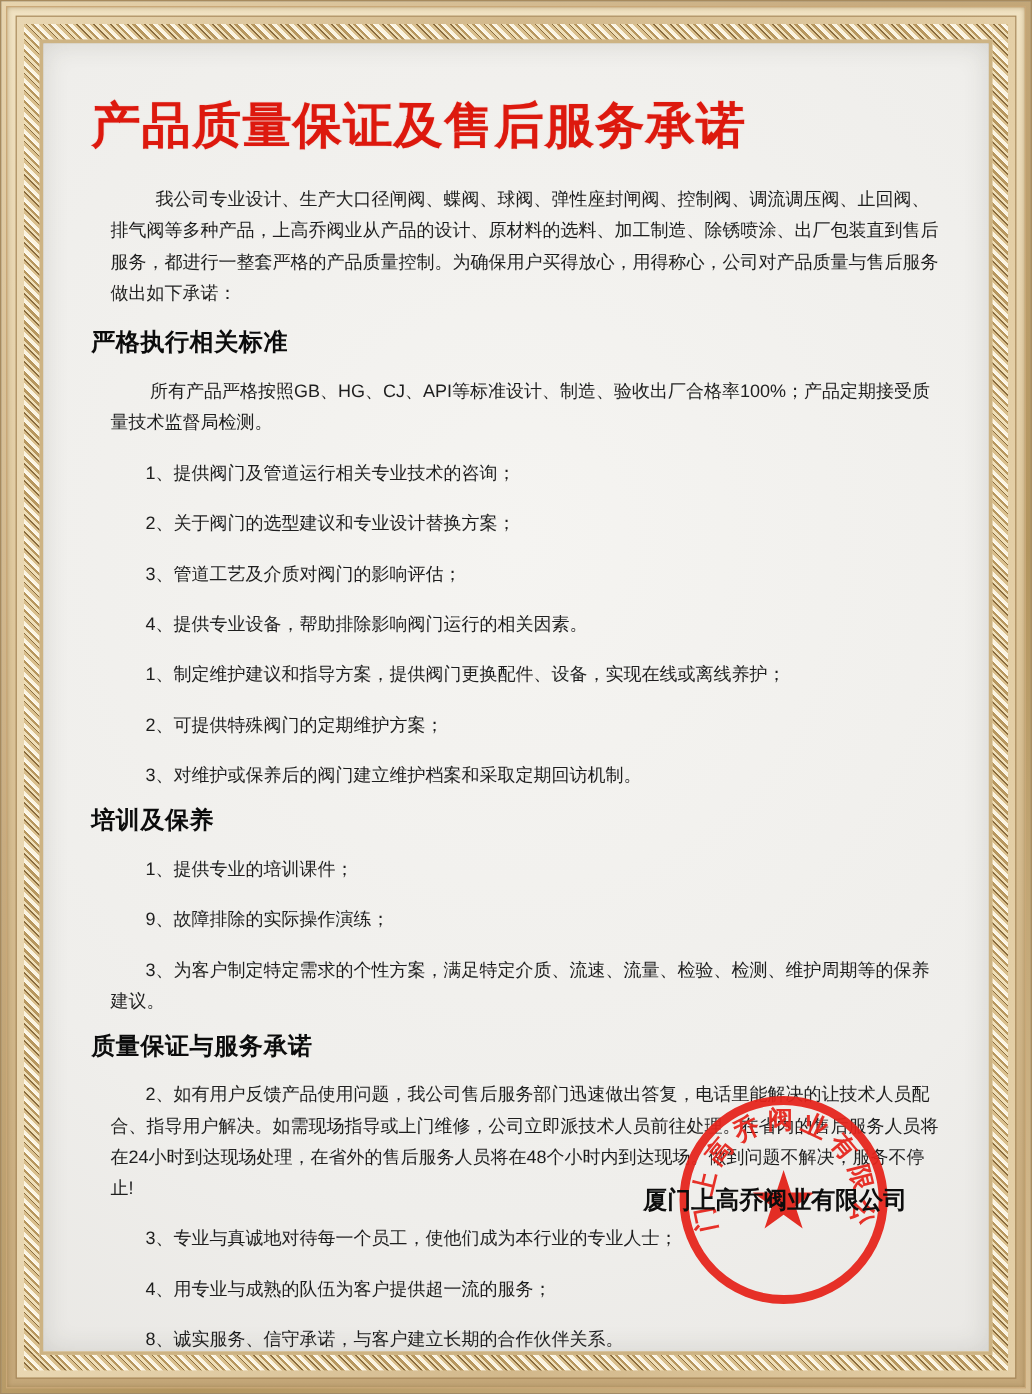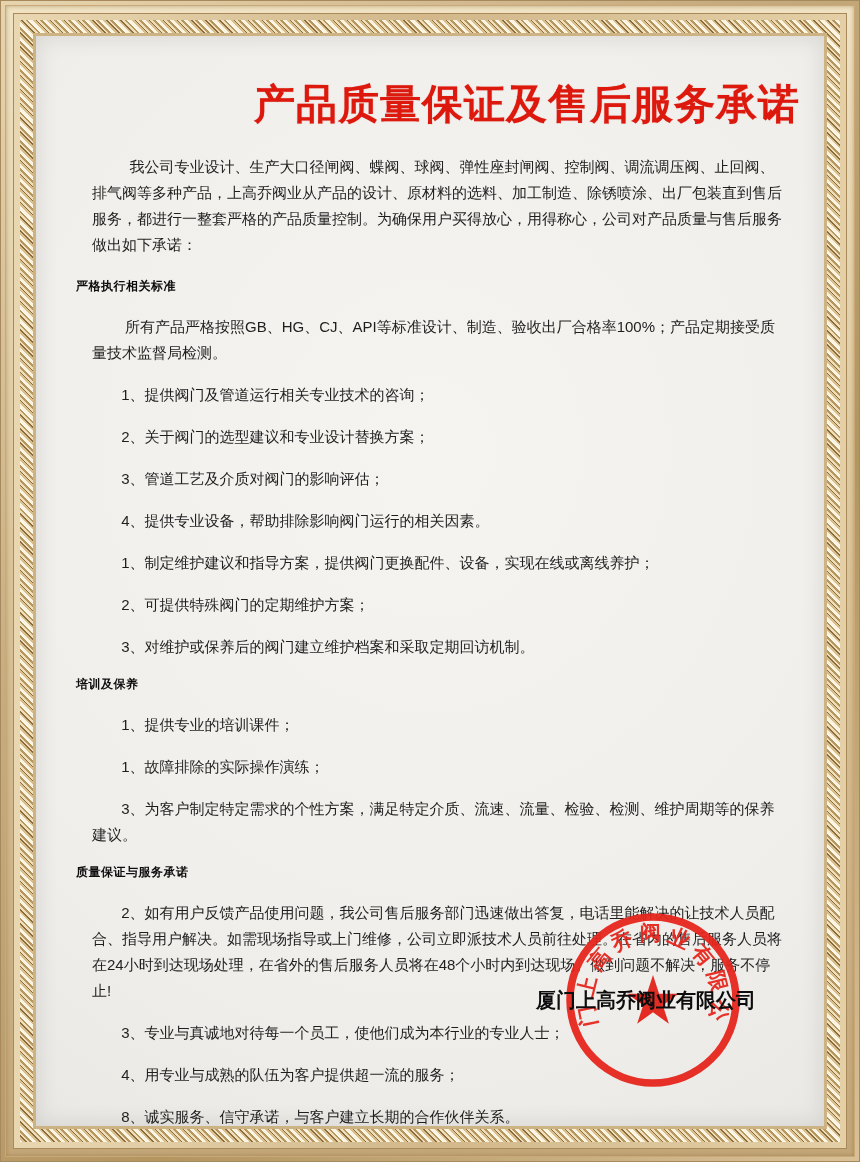--- a/index.html
+++ b/index.html
@@ -35,34 +35,34 @@
   
   .page {
     position:relative; width:100%; height:100%;
     background:radial-gradient(120% 95% at 50% 38%, #f5f4f1 0%, #efeeeb 55%, #e4e2de 100%);
     box-shadow:inset 0 0 22px rgba(60,55,45,.14);
     padding:44px 24px 0 40px;
     overflow:hidden;
   }
 
   .doc-title {
-    margin:0; text-align:right;
+    margin:0; text-align:left;
     font-family:"Liberation Serif","DejaVu Serif",serif;
     font-size:41px; line-height:48px; font-weight:bold;
     color:#dd190e; letter-spacing:1px;
     text-shadow:0 0 1px rgba(221,25,14,.4);
   }
 
   p { margin:16px; font-size:15px; line-height:26px; color:#1e1e1e; }
   .intro { margin-top:26px; text-indent:2.5em; }
   .sec-body { text-indent:2.2em; }
   .item { text-indent:1.95em; line-height:26px; margin-bottom:1px; }
 
   h2.sec-heading {
-    margin:12px 0 7px; font-size:12px; line-height:24px;
+    margin:12px 0 7px; font-size:20px; line-height:24px;
     font-weight:bold; color:#0c0c0c; letter-spacing:.5px;
   }
 
   
   .seal {
     position:absolute; left:522px; top:869px;
     width:190px; height:190px; opacity:.94; z-index:1;
   }
   .company-name {
     position:absolute; left:500px; top:951px; z-index:2;
@@ -97,21 +97,21 @@
               <p class="item">2、关于阀门的选型建议和专业设计替换方案；</p>
               <p class="item">3、管道工艺及介质对阀门的影响评估；</p>
               <p class="item">4、提供专业设备，帮助排除影响阀门运行的相关因素。</p>
 
               <p class="item">1、制定维护建议和指导方案，提供阀门更换配件、设备，实现在线或离线养护；</p>
               <p class="item">2、可提供特殊阀门的定期维护方案；</p>
               <p class="item">3、对维护或保养后的阀门建立维护档案和采取定期回访机制。</p>
 
               <h2 class="sec-heading">培训及保养</h2>
               <p class="item">1、提供专业的培训课件；</p>
-              <p class="item">1、故障排除的实际操作演练；</p>
+              <p class="item">9、故障排除的实际操作演练；</p>
               <p class="item">3、为客户制定特定需求的个性方案，满足特定介质、流速、流量、检验、检测、维护周期等的保养建议。</p>
 
               <h2 class="sec-heading">质量保证与服务承诺</h2>
               <p class="item">2、如有用户反馈产品使用问题，我公司售后服务部门迅速做出答复，电话里能解决的让技术人员配合、指导用户解决。如需现场指导或上门维修，公司立即派技术人员前往处理。在省内的售后服务人员将在24小时到达现场处理，在省外的售后服务人员将在48个小时内到达现场。做到问题不解决，服务不停止!</p>
               <p class="item">3、专业与真诚地对待每一个员工，使他们成为本行业的专业人士；</p>
               <p class="item">4、用专业与成熟的队伍为客户提供超一流的服务；</p>
               <p class="item">8、诚实服务、信守承诺，与客户建立长期的合作伙伴关系。</p>
 
               <svg class="seal" viewBox="0 0 190 190" xmlns="http://www.w3.org/2000/svg" aria-hidden="true">
                 <circle cx="95" cy="95" r="83" fill="none" stroke="#e6251c" stroke-width="7.5"></circle>

